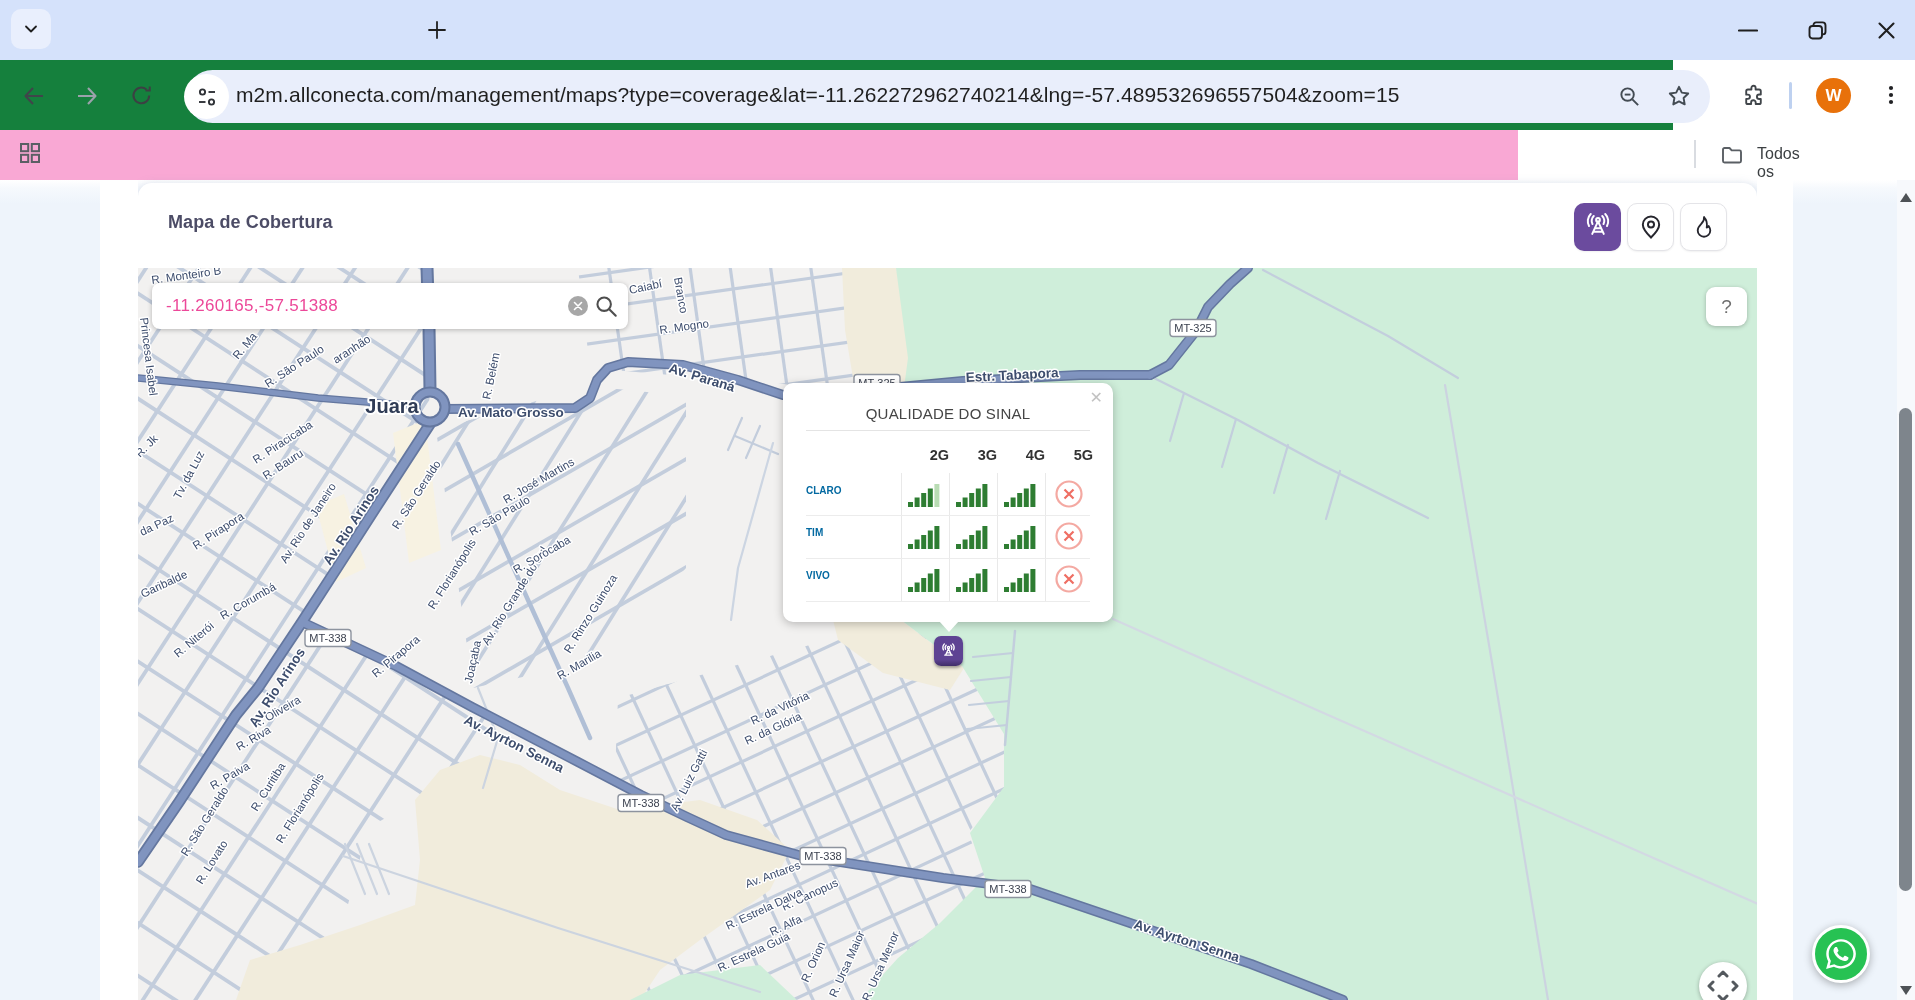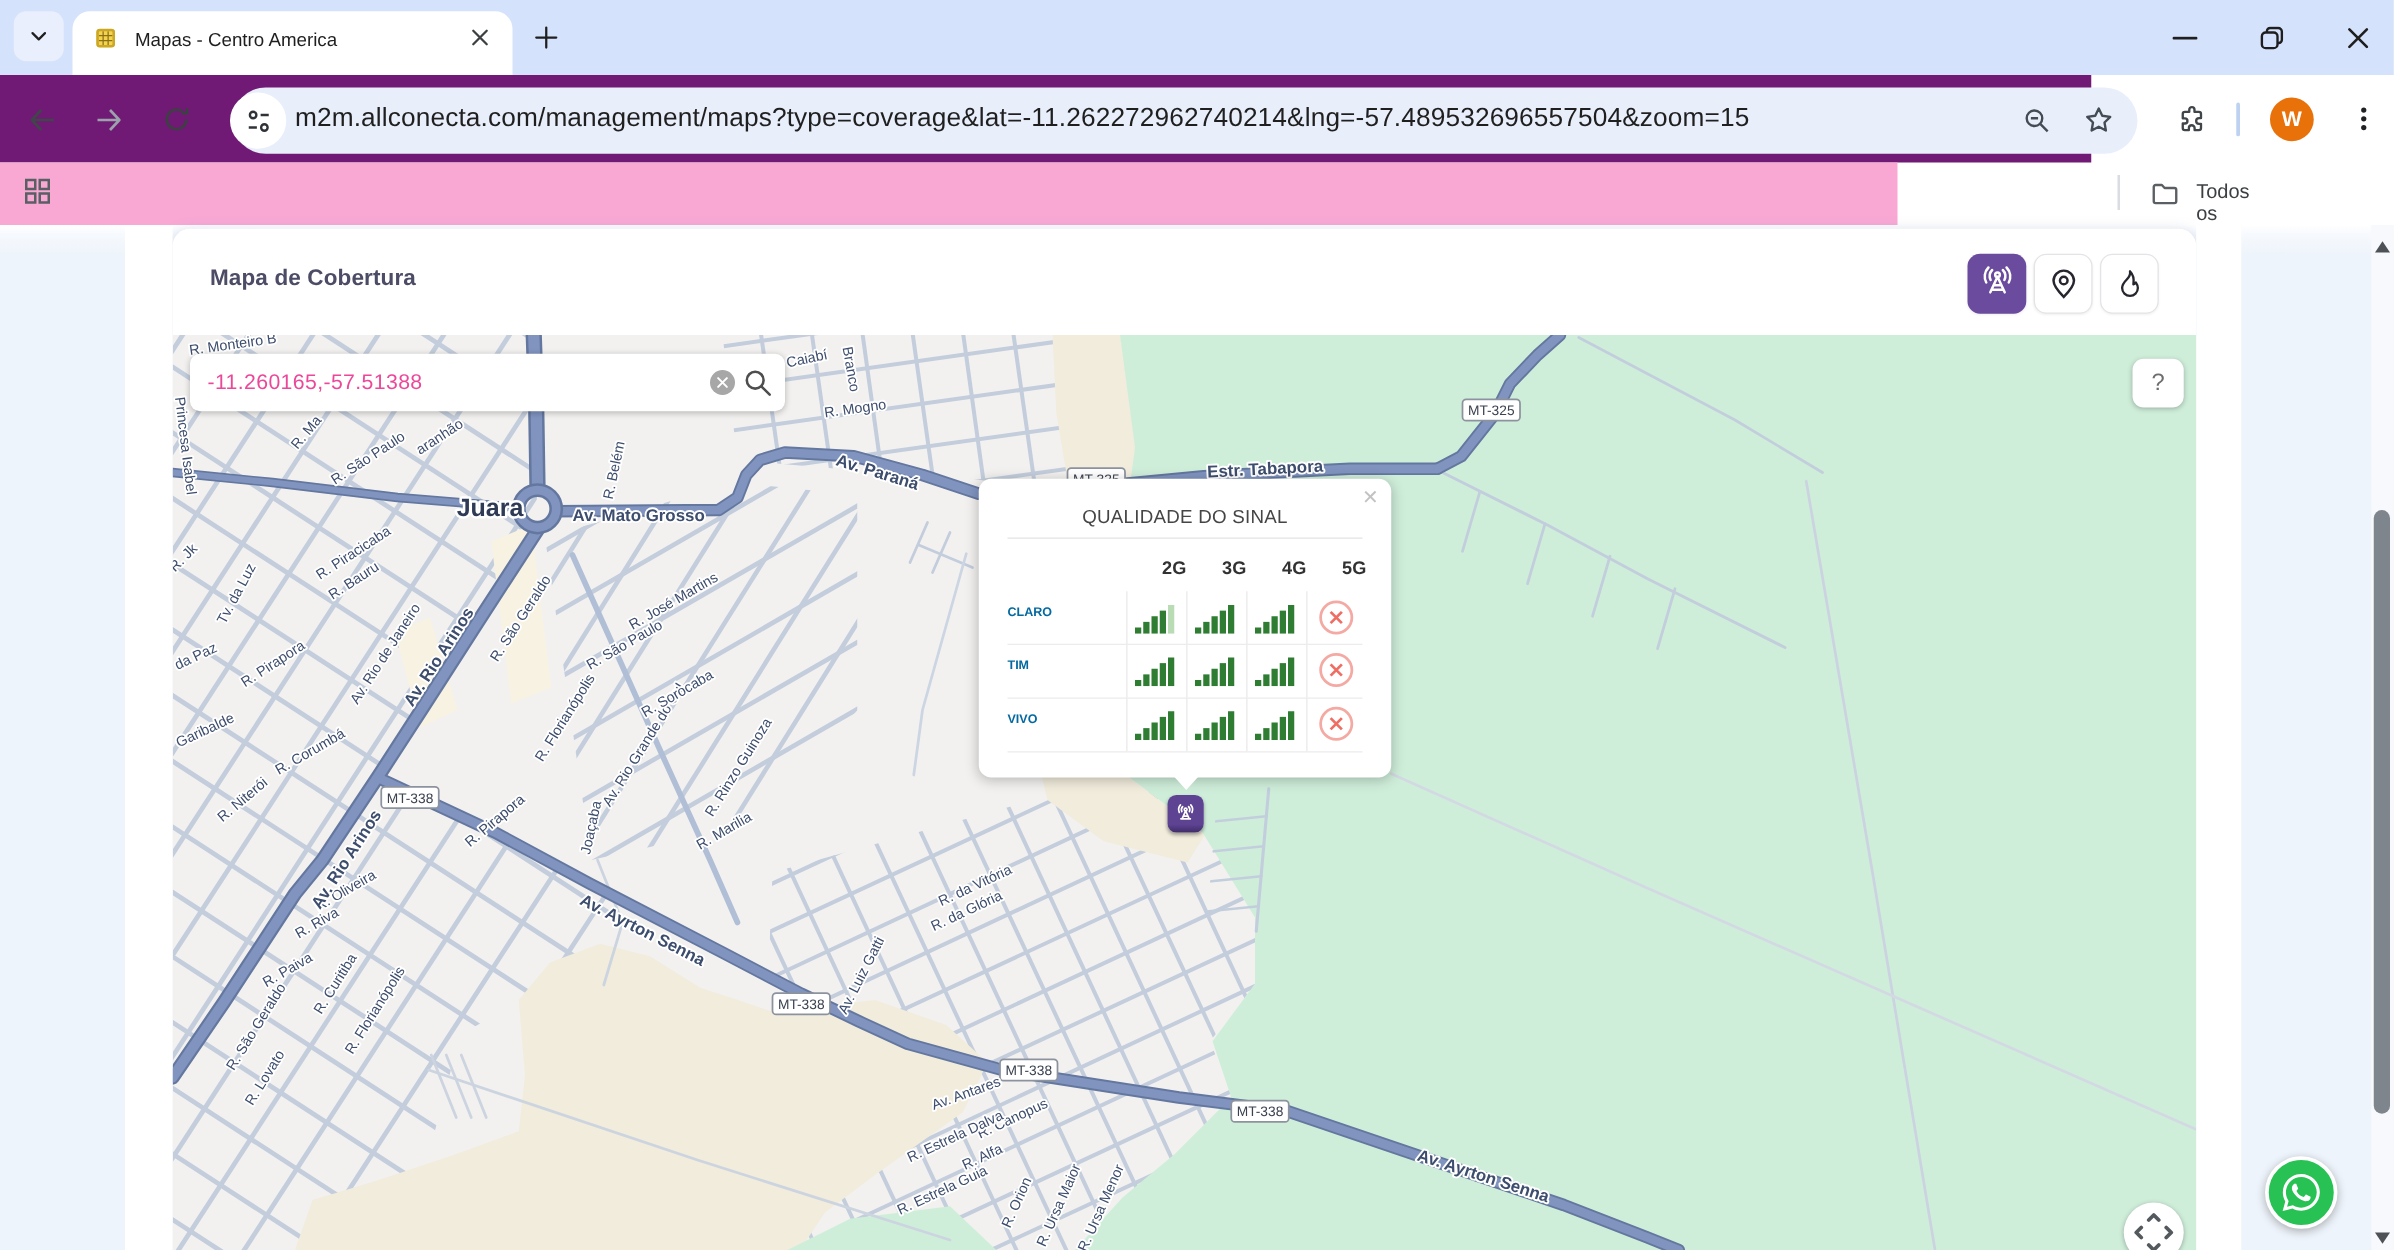--- a/index.html
+++ b/index.html
@@ -10,21 +10,21 @@
 #favicon{position:absolute;left:19px;top:14px;width:15px;height:15px;border-radius:3px;background:#e3bc37;box-shadow:inset 0 0 0 2px #caa629}
 #favicon:before{content:"";position:absolute;left:2px;top:2px;width:11px;height:11px;background:
  linear-gradient(#8a7019,#8a7019) 0 3px/11px 1px no-repeat,
  linear-gradient(#8a7019,#8a7019) 0 7px/11px 1px no-repeat,
  linear-gradient(#8a7019,#8a7019) 3px 0/1px 11px no-repeat,
  linear-gradient(#8a7019,#8a7019) 7px 0/1px 11px no-repeat,#f4d44e;border-radius:1px}
 #tabtitle{position:absolute;left:50px;top:15px;font-size:15px;color:#1f1f1f;white-space:nowrap}
 .tabx{position:absolute;left:319px;top:14px;width:14px;height:14px}
 #newtab{position:absolute;left:426px;top:19px;width:22px;height:22px}
 
-#toolbar{position:absolute;left:0;top:60px;width:1673px;height:70px;background:#701a75}
+#toolbar{position:absolute;left:0;top:60px;width:1673px;height:70px;background:#15803d}
 #urlpill{position:absolute;left:186px;top:10px;width:1524px;height:53px;border-radius:27px;background:#e9eefb}
 #tunec{position:absolute;left:-2px;top:4px;width:45px;height:45px;border-radius:50%;background:#fff;display:flex;align-items:center;justify-content:center}
 #urltext{position:absolute;left:50px;top:13px;font-size:21px;color:#1f1f1f;letter-spacing:.1px;white-space:nowrap}
 #avatar{position:absolute;left:1816px;top:18px;width:35px;height:35px;border-radius:50%;background:#e8710a;color:#fff;font-size:17px;font-weight:bold;display:flex;align-items:center;justify-content:center}
 
 #bmbar{position:absolute;left:0;top:130px;width:1518px;height:50px;background:#f9a8d4}
 #bmsep{position:absolute;left:1694px;top:10px;width:2px;height:28px;background:#d9dce1}
 #bmtext{position:absolute;left:1757px;top:15px;font-size:16px;color:#3c4043}
 
 #page{position:absolute;left:0;top:180px;width:1915px;height:820px;background:linear-gradient(180deg,#ffffff 0px,#f6f9fd 8px,#eef4fb 24px,#eef4fb 100%)}
@@ -63,27 +63,20 @@
 #scthumb{position:absolute;left:1899px;top:228px;width:13px;height:483px;border-radius:6.5px;background:#7e858c}
 .scarr{position:absolute;left:1900px;width:0;height:0;border-left:6px solid transparent;border-right:6px solid transparent}
 </style></head><body>
 
 <div id="tabstrip">
  <div id="chevbtn">
       <svg width="14" height="14" viewBox="0 0 14 14">
         <path d="M2 4.5 L7 9.5 L12 4.5" fill="none" stroke="#1f1f1f" stroke-width="1.8" stroke-linecap="round" stroke-linejoin="round"></path>
       </svg>
     </div>
- <div id="tab">
-   <div id="favicon"></div>
-   <div id="tabtitle">Mapas - Centro America</div>
-   <svg class="tabx" width="13" height="13" viewBox="0 0 13 13">
-        <path d="M1.5 1.5 L11.5 11.5 M11.5 1.5 L1.5 11.5" stroke="#3c4043" stroke-width="1.7" stroke-linecap="round"></path>
-      </svg>
- </div>
  <svg id="newtab" width="22" height="22" viewBox="0 0 22 22">
       <path d="M11 3 V19 M3 11 H19" stroke="#1f1f1f" stroke-width="1.8" stroke-linecap="round"></path>
     </svg>
  <svg class="abs" style="left:1738px;top:29px" width="20" height="3" viewBox="0 0 20 3">
       <path d="M1 1.5 H19" stroke="#1f1f1f" stroke-width="2.2" stroke-linecap="round"></path>
     </svg>
  <svg class="abs" style="left:1808px;top:21px" width="19" height="19" viewBox="0 0 19 19" fill="none" stroke="#1f1f1f" stroke-width="1.9">
       <rect x="1.5" y="5" width="12.5" height="12.5" rx="3"></rect>
       <path d="M5.5 5 V4 a2.6 2.6 0 0 1 2.6 -2.6 h6.4 a3 3 0 0 1 3 3 v6.4 a2.6 2.6 0 0 1 -2.6 2.6 h-0.9"></path>
     </svg>

